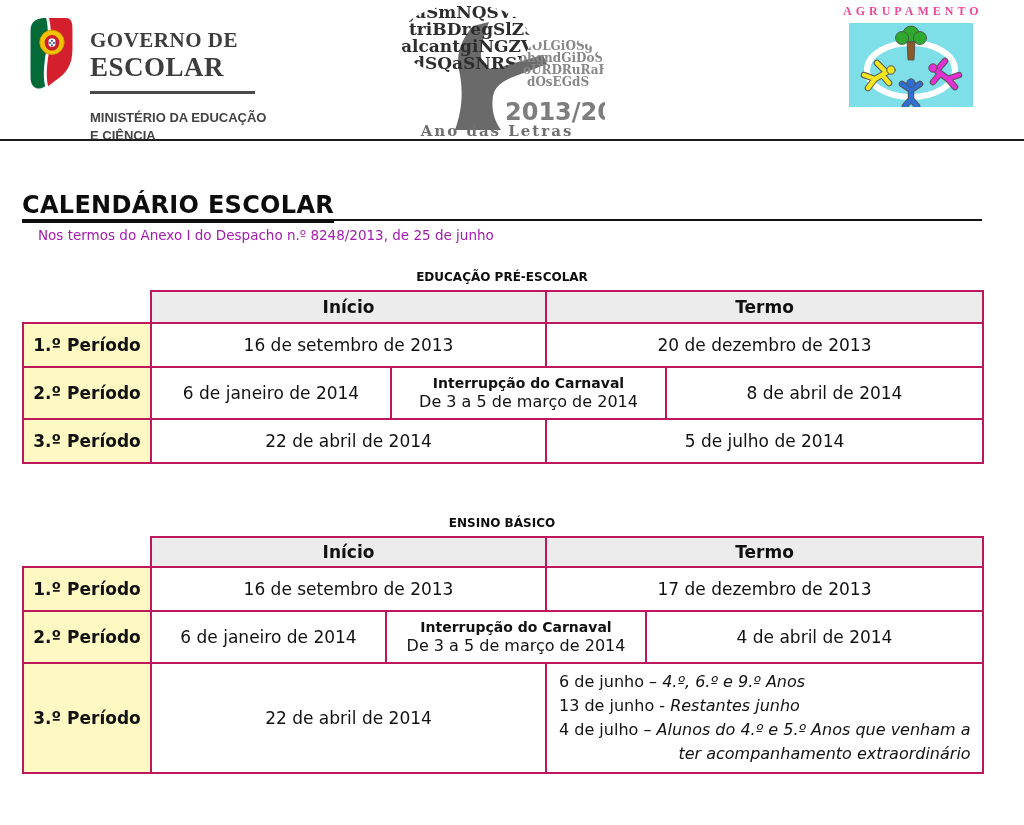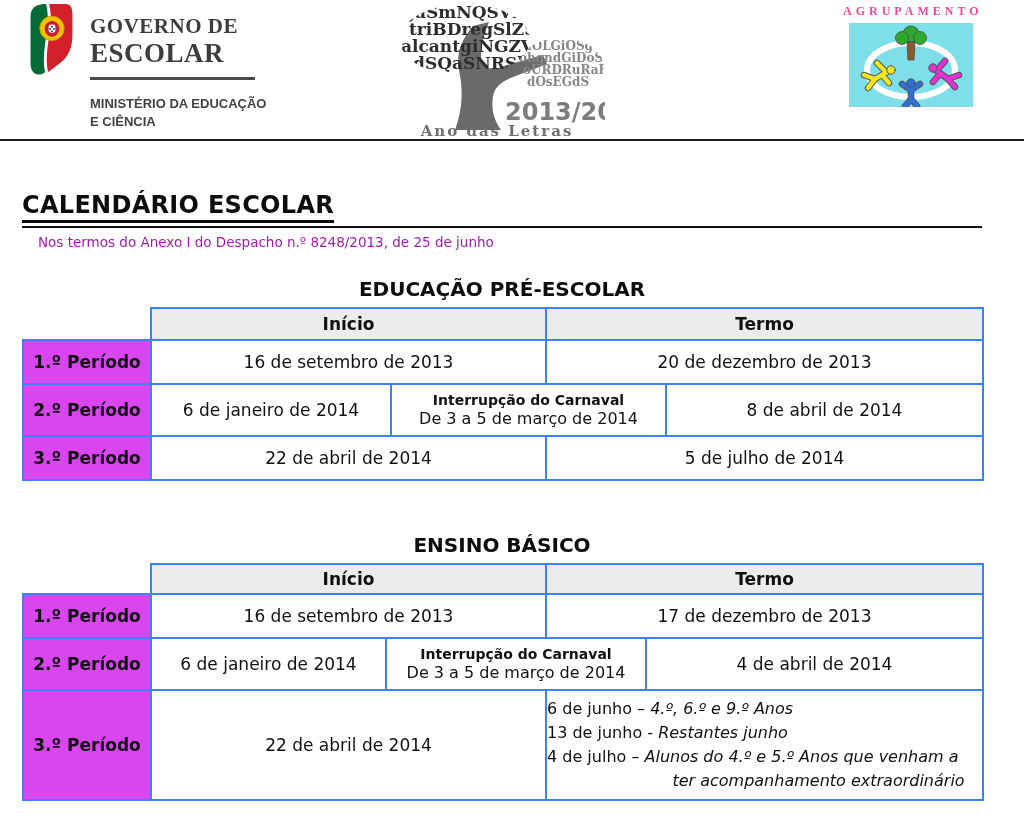--- a/index.html
+++ b/index.html
@@ -3,57 +3,57 @@
 <meta charset="utf-8">
 <style>
   * { box-sizing: border-box; margin: 0; padding: 0; }
   html,body { width:1024px; height:825px; background:#fff; overflow:hidden;
               font-family:"DejaVu Sans", sans-serif; color:#111; }
 
   
   .hdr { position:relative; width:1024px; height:141px; }
   .hdr-rule { position:absolute; left:0; top:139px; width:1024px; height:2px; background:#1c1c1c; }
 
-  .gov { position:absolute; left:25px; top:2px; display:flex; }
+  .gov { position:absolute; left:25px; top:16px; display:flex; }
   .gov-flag { width:52px; height:76px; }
   .gov-text { margin-left:13px; padding-top:12px; font-family:"Liberation Serif", serif; color:#3d3d3d; }
   .gov-l1 { font-size:21px; line-height:24px; font-weight:600; letter-spacing:.5px; }
   .gov-l2 { font-size:27px; line-height:30px; font-weight:800; letter-spacing:.5px; }
   .gov-rule { width:165px; height:2.5px; background:#4a4a4a; margin-top:9px; }
   .gov-min { margin-top:15px; font-family:"Liberation Sans", sans-serif; font-weight:bold;
              font-size:13px; line-height:18px; color:#424242; }
 
   .letras { position:absolute; left:393px; top:0; }
 
   .mafra { position:absolute; left:843px; top:4px; width:136px; text-align:right;
            font-family:"Liberation Serif", serif; color:#ec4899; }
   .mafra-top { font-size:12px; letter-spacing:4px; font-weight:600; }
   .mafra-bottom { font-size:12px; letter-spacing:3px; font-weight:600; margin-top:3px; }
   .mafra-box { display:block; margin:4px auto 0 auto; }
 
   
   main { margin-left:22px; width:960px; }
   h1 { margin-top:50px; font-size:24px; letter-spacing:.3px; font-weight:bold;
-       border-bottom:2px solid #111; padding-bottom:7px; color:#0d0d0d; }
+       border-bottom:2px solid #111; color:#0d0d0d; }
   h1 span { text-decoration:underline; text-decoration-thickness:3px; text-underline-offset:7px; }
   .subtitle { margin:6px 0 0 16px; font-size:13.5px; color:#a21caf; }
 
-  .tbl-title { text-align:center; font-size:20px; font-weight:bold; color:#0d0d0d; }
+  .tbl-title { text-align:center; font-size:12px; font-weight:bold; color:#0d0d0d; }
   .tbl-title.t1 { margin-top:27px; }
   .tbl-title.t2 { margin-top:52px; }
 
   table.caltable { border-collapse:collapse; table-layout:fixed; width:960px; margin-top:6px; }
-  .caltable td, .caltable th { border:2px solid #3b82f6; text-align:center; vertical-align:middle;
+  .caltable td, .caltable th { border:2px solid #be185d; text-align:center; vertical-align:middle;
                                font-size:17px; padding:2px 4px; }
   .caltable th { background:#ececec; font-weight:bold; }
-  .caltable td.label { background:#d946ef; font-weight:bold; }
+  .caltable td.label { background:#fef9c3; font-weight:bold; }
   .caltable td.ghost { border:none; background:transparent; }
   .carn-title { font-size:14px; font-weight:bold; line-height:18px; }
   .carn-dates { font-size:16px; line-height:20px; }
-  td.termo-multi { text-align:left; padding-left:0; font-size:16px; line-height:1.5; }
+  td.termo-multi { text-align:left; padding-left:12px; font-size:16px; line-height:1.5; }
   .tline { white-space:nowrap; }
   .tline.cont { margin-left:112px;text-align:center; }
 </style>
 </head>
 <body>
 
 <header class="hdr">
 
   <div class="gov">
     <svg class="gov-flag" viewBox="0 0 52 78">

